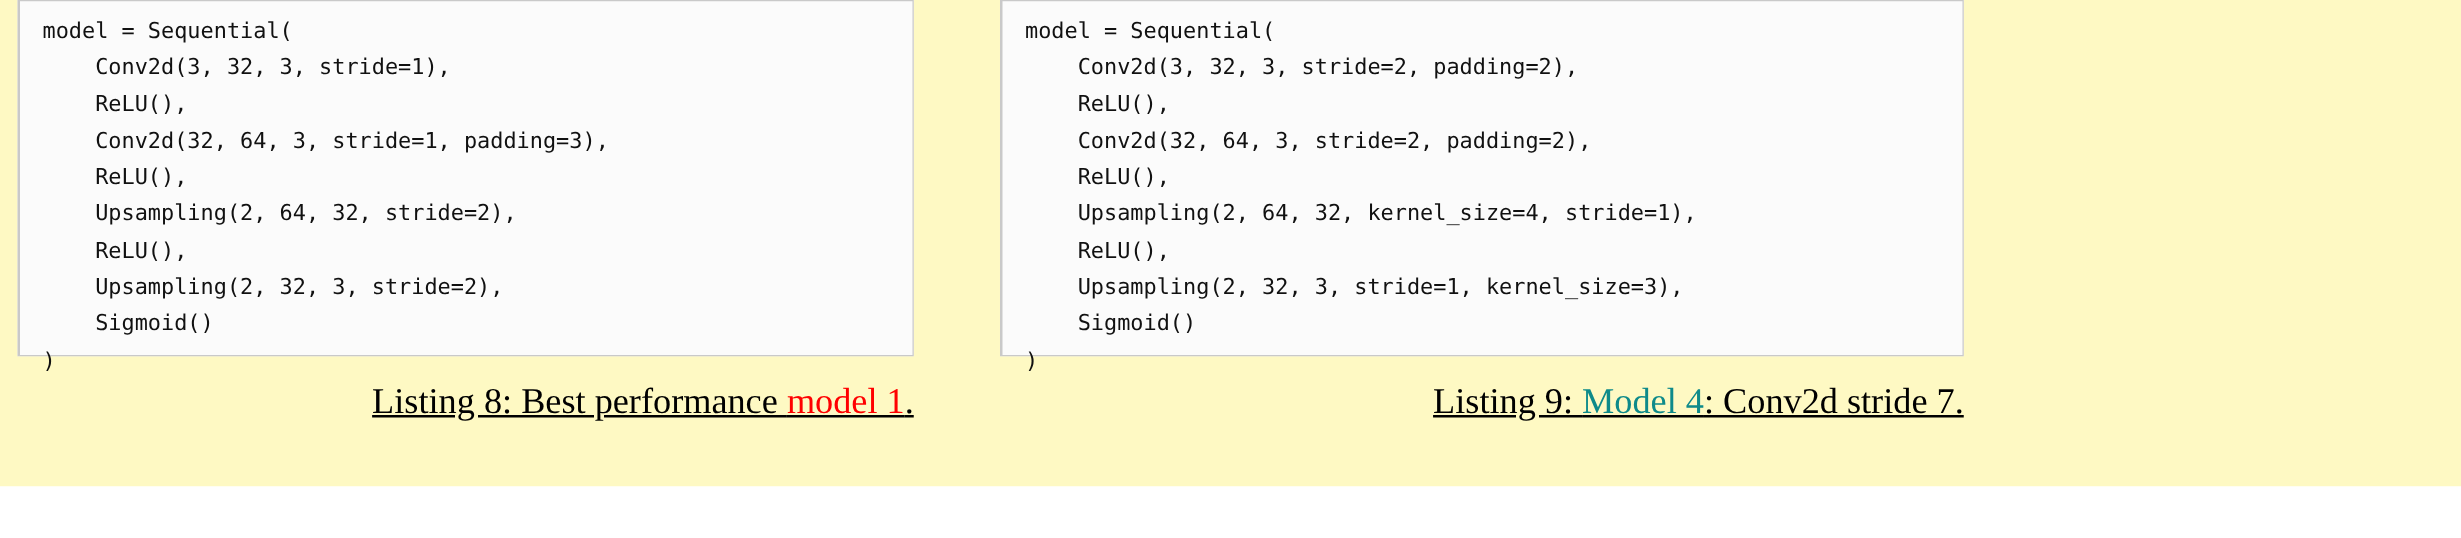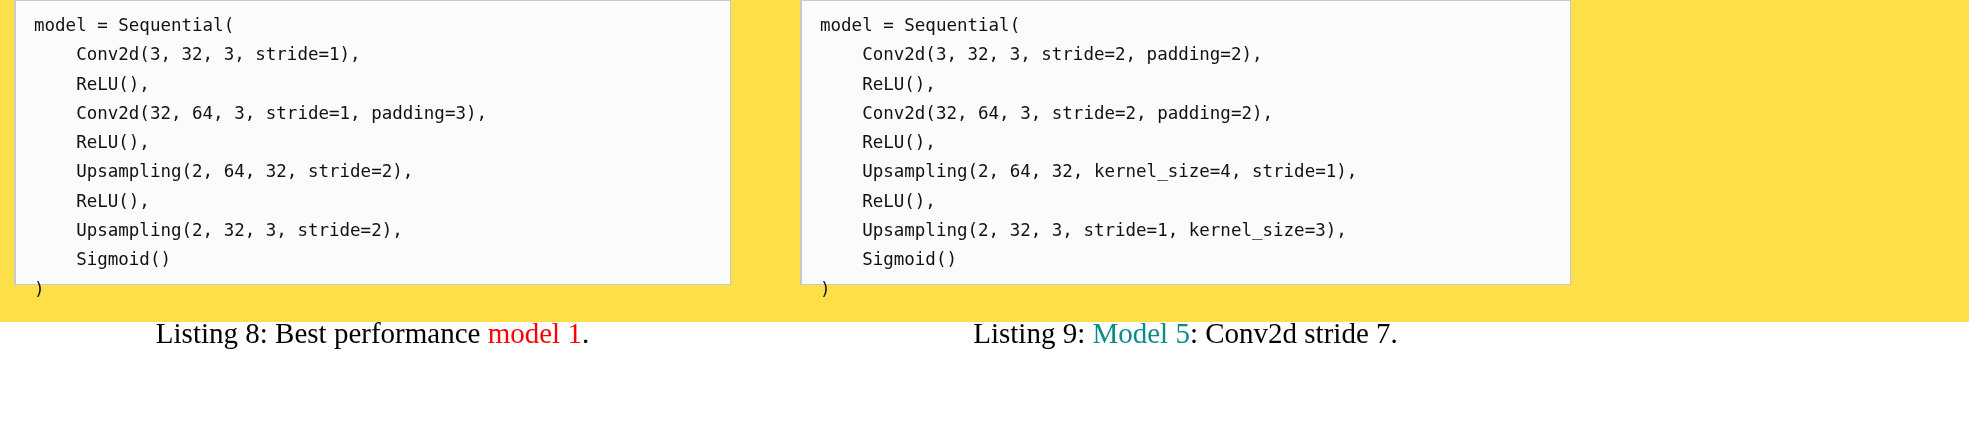--- a/index.html
+++ b/index.html
@@ -10,22 +10,22 @@
   body {
     width: 1969px;
     height: 430px;
     overflow: hidden;
     font-family: "Liberation Serif", serif;
   }
 
   .page {
     position: relative;
     width: 1969px;
-    height: 322px;
-    background: #fde047;
+    height: 389px;
+    background: #fef9c3;
   }
 
   .listing-col {
     position: absolute;
     top: 0;
   }
 
   .col-left  { left: 14px;  width: 717px; }
   .col-right { left: 800px; width: 771px; }
 
@@ -45,27 +45,28 @@
     padding: 0;
     font-family: "DejaVu Sans Mono", "Liberation Mono", monospace;
     font-size: 17.5px;
     line-height: 29.3px;
     color: #111111;
     white-space: pre;
     letter-spacing: 0px;
   }
 
   .caption {
-    margin-top: 31px;
-    text-align: center;
+    margin-top: 19px;
+    text-align: right;
     font-family: "Liberation Serif", serif;
     font-size: 29px;
     line-height: 34px;
     color: #000000;
     white-space: nowrap;
+    text-decoration: underline;
   }
 
   .caption .hl-red  { color: #ff0000; }
   .caption .hl-teal { color: #0e8a8a; }
 </style>
 </head>
 <body>
 
 <div class="page">
 
@@ -94,17 +95,17 @@
     ReLU(),
     Conv2d(32, 64, 3, stride=2, padding=2),
     ReLU(),
     Upsampling(2, 64, 32, kernel_size=4, stride=1),
     ReLU(),
     Upsampling(2, 32, 3, stride=1, kernel_size=3),
     Sigmoid()
 )</pre>
     </div>
     <div class="caption">
-      <span>Listing 9: </span><span class="hl-teal">Model 5</span><span>: Conv2d stride 7.</span>
+      <span>Listing 9: </span><span class="hl-teal">Model 4</span><span>: Conv2d stride 7.</span>
     </div>
   </div>
 
 </div>
 
 </body></html>

